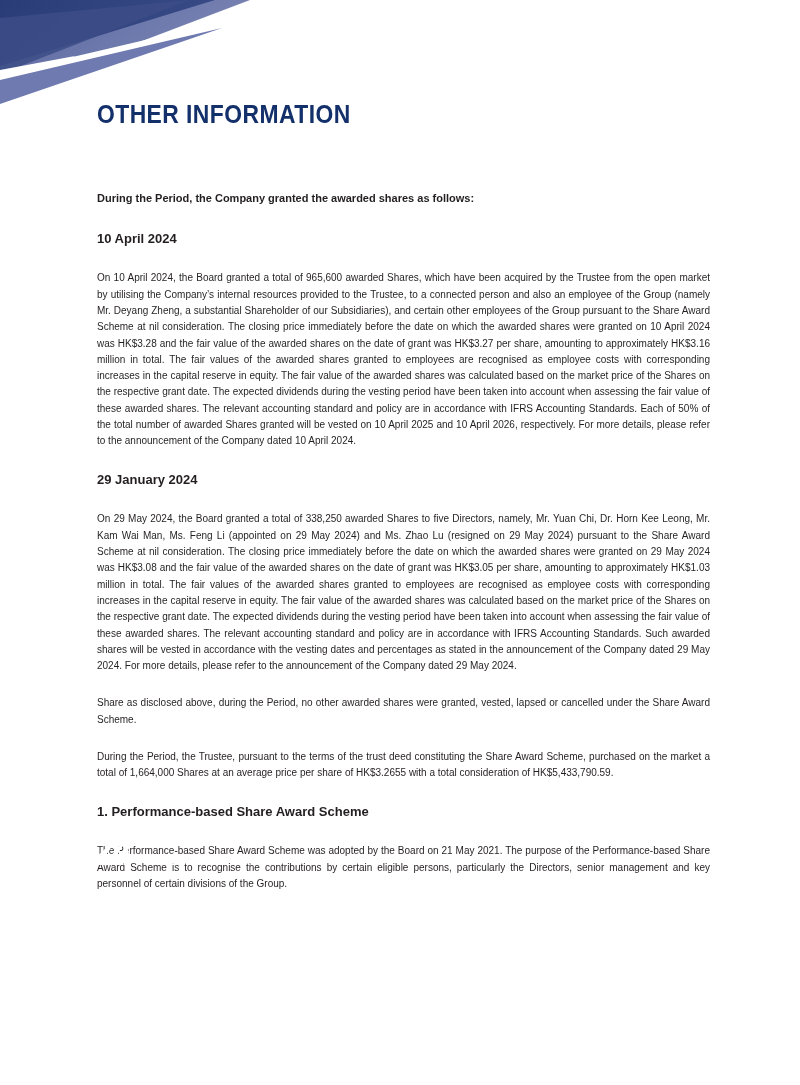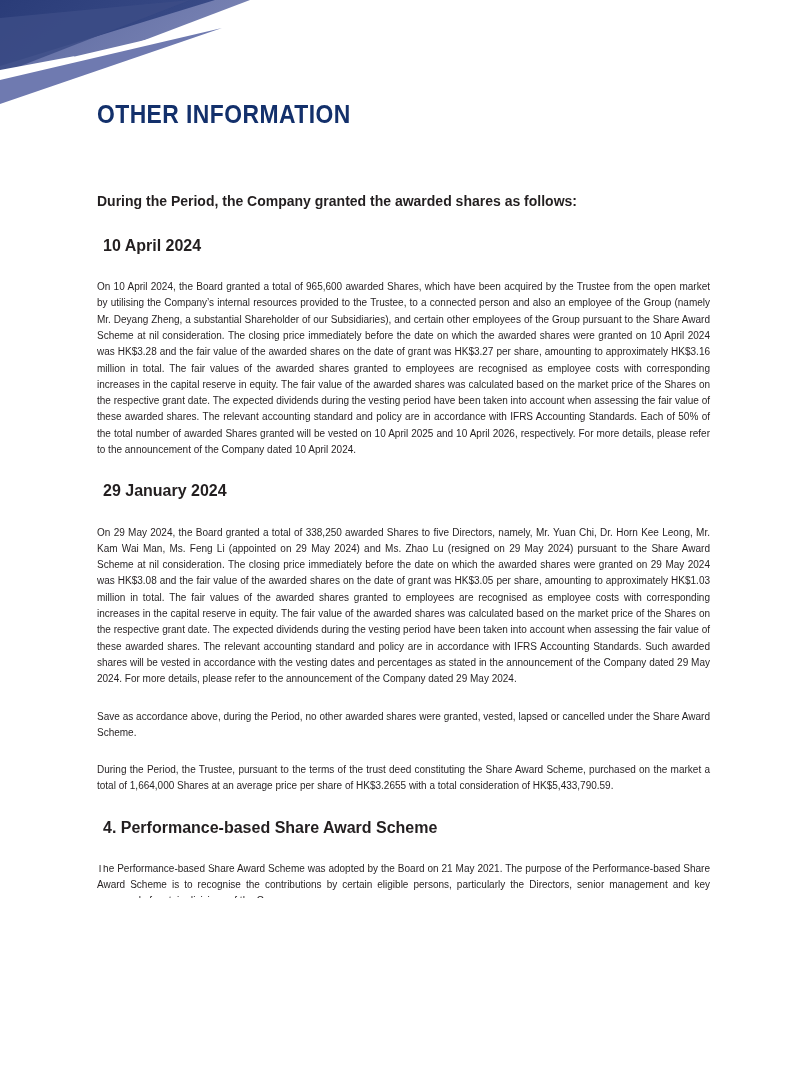--- a/index.html
+++ b/index.html
@@ -42,31 +42,31 @@
     font-weight: bold;
     letter-spacing: 0.5px;
     color: #13306b;
     margin: 0 0 62px 0;
     line-height: 1.1;
     transform: scaleX(0.88);
     transform-origin: left center;
     white-space: nowrap;
   }
   .lead-bold {
-    font-size: 14px;
+    font-size: 11px;
     font-weight: bold;
     color: #231f20;
     margin: 0 0 23px 0;
     line-height: 1.45;
   }
   .sub-head {
-    font-size: 16px;
+    font-size: 13px;
     font-weight: bold;
     color: #231f20;
-    margin: 0 0 22px 6px;
+    margin: 0 0 22px 0;
     line-height: 1.45;
   }
   .body-par {
     font-size: 10px;
     color: #231f20;
     margin: 0 0 21px 0;
     line-height: 1.63;
     text-align: justify;
     text-justify: inter-word;
   }
@@ -195,25 +195,25 @@
     <p class="lead-bold">During the Period, the Company granted the awarded shares as follows:</p>
 
     <p class="sub-head">10 April 2024</p>
 
     <p class="body-par">On 10 April 2024, the Board granted a total of 965,600 awarded Shares, which have been acquired by the Trustee from the open market by utilising the Company’s internal resources provided to the Trustee, to a connected person and also an employee of the Group (namely Mr. Deyang Zheng, a substantial Shareholder of our Subsidiaries), and certain other employees of the Group pursuant to the Share Award Scheme at nil consideration. The closing price immediately before the date on which the awarded shares were granted on 10 April 2024 was HK$3.28 and the fair value of the awarded shares on the date of grant was HK$3.27 per share, amounting to approximately HK$3.16 million in total. The fair values of the awarded shares granted to employees are recognised as employee costs with corresponding increases in the capital reserve in equity. The fair value of the awarded shares was calculated based on the market price of the Shares on the respective grant date. The expected dividends during the vesting period have been taken into account when assessing the fair value of these awarded shares. The relevant accounting standard and policy are in accordance with IFRS Accounting Standards. Each of 50% of the total number of awarded Shares granted will be vested on 10 April 2025 and 10 April 2026, respectively. For more details, please refer to the announcement of the Company dated 10 April 2024.</p>
 
     <p class="sub-head">29 January 2024</p>
 
     <p class="body-par">On 29 May 2024, the Board granted a total of 338,250 awarded Shares to five Directors, namely, Mr. Yuan Chi, Dr. Horn Kee Leong, Mr. Kam Wai Man, Ms. Feng Li (appointed on 29 May 2024) and Ms. Zhao Lu (resigned on 29 May 2024) pursuant to the Share Award Scheme at nil consideration. The closing price immediately before the date on which the awarded shares were granted on 29 May 2024 was HK$3.08 and the fair value of the awarded shares on the date of grant was HK$3.05 per share, amounting to approximately HK$1.03 million in total. The fair values of the awarded shares granted to employees are recognised as employee costs with corresponding increases in the capital reserve in equity. The fair value of the awarded shares was calculated based on the market price of the Shares on the respective grant date. The expected dividends during the vesting period have been taken into account when assessing the fair value of these awarded shares. The relevant accounting standard and policy are in accordance with IFRS Accounting Standards. Such awarded shares will be vested in accordance with the vesting dates and percentages as stated in the announcement of the Company dated 29 May 2024. For more details, please refer to the announcement of the Company dated 29 May 2024.</p>
 
-    <p class="body-par">Save as accordance above, during the Period, no other awarded shares were granted, vested, lapsed  or cancelled under the Share Award Scheme.</p>
+    <p class="body-par">Share as disclosed above, during the Period, no other awarded shares were granted, vested, lapsed  or cancelled under the Share Award Scheme.</p>
 
     <p class="body-par">During the Period, the Trustee, pursuant to the terms of the trust deed constituting the Share Award Scheme, purchased on the market a total of 1,664,000 Shares at an average price per share of HK$3.2655 with a total consideration of HK$5,433,790.59.</p>
 
-    <p class="sub-head">4. Performance-based Share Award Scheme</p>
+    <p class="sub-head">1. Performance-based Share Award Scheme</p>
 
     <p class="body-par">The Performance-based Share Award Scheme was adopted by the Board on 21 May 2021. The purpose of the Performance-based Share Award Scheme is to recognise the contributions by certain eligible persons, particularly the Directors, senior management and key personnel of certain divisions of the Group.</p>
   </div>
 
   <div class="footer-text">
     <span class="pg-num">59</span>
     <span class="pg-year">2024</span>
     <span class="pg-report">INTERIM REPORT</span>
   </div>
 

